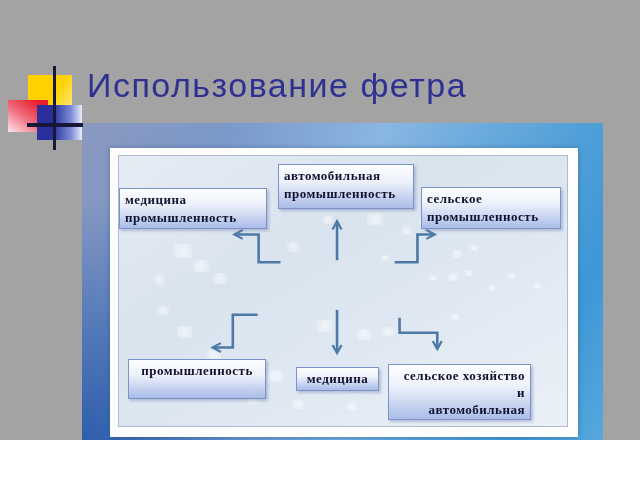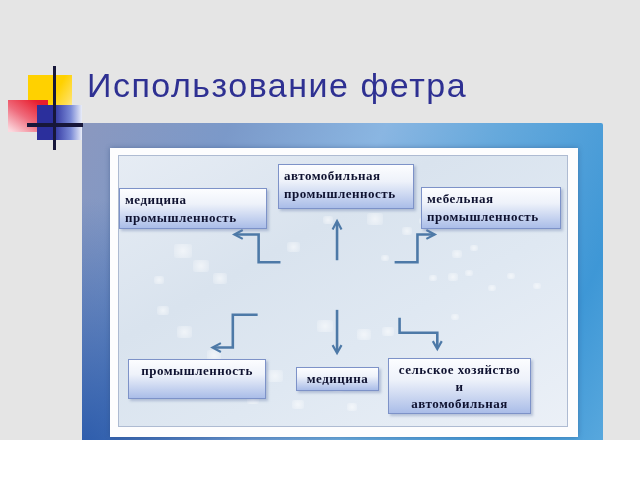--- a/index.html
+++ b/index.html
@@ -1,16 +1,16 @@
 <!DOCTYPE html>
 <html><head>
 <meta charset="utf-8">
 <style>
   html,body{margin:0;padding:0;background:#fff;}
-  .stage{position:relative;width:640px;height:440px;background:#e5e5e5;overflow:hidden;
+  .stage{position:relative;width:640px;height:440px;background:#a3a3a3;overflow:hidden;
          font-family:"Liberation Sans","DejaVu Sans",sans-serif;}
   
   .sq{position:absolute;}
   .sq-yellow{left:28px;top:75px;width:44px;height:43px;
     background:linear-gradient(120deg,#ffd100 55%,#ffdf55 80%,#fff3c0 100%);z-index:1;}
   .sq-red{left:8px;top:100px;width:40px;height:32px;
     background:linear-gradient(215deg,#e81e2e 15%,#ef6b7c 55%,#fbd9df 95%);z-index:2;}
   .sq-blue{left:37px;top:105px;width:45px;height:35px;
     background:linear-gradient(to right,#2b2f9c 35%,#7a8ad6 75%,#e9edf9 100%);z-index:3;}
   .xline{position:absolute;background:#17173a;z-index:4;}
@@ -41,21 +41,21 @@
   .ta-left{text-align:left;}
   .ta-center{text-align:center;}
   .n-sewing{left:0px;top:32px;width:148px;height:41px;}
   .n-auto{left:159px;top:8px;width:136px;height:45px;}
   .n-furn{left:302px;top:31px;width:140px;height:42px;}
   .n-center{left:134px;top:112px;width:170px;height:37px;text-align:center;
     font-size:23px;line-height:31px;color:#000;letter-spacing:1px;
     background:linear-gradient(#fdfdff 0%,#eef2fb 40%,#a3b8e6 100%);border-color:#6b84c0;}
   .n-foot{left:9px;top:203px;width:138px;height:40px;}
   .n-med{left:177px;top:211px;width:83px;height:24px;line-height:18px;font-family:Liberation Serif, serif;}
-  .n-agri{left:269px;top:202px;width:143px;height:56px;line-height:1.32;}
+  .n-agri{left:269px;top:208px;width:143px;height:56px;line-height:1.32;text-align:right;}
   .arrows{position:absolute;left:0;top:0;width:100%;height:100%;pointer-events:none;}
 </style>
 </head>
 <body>
 
 <div class="stage">
 
   <div class="sq sq-yellow"></div>
   <div class="sq sq-red"></div>
   <div class="sq sq-blue"></div>
@@ -138,21 +138,21 @@
           <span class="ln">медицина</span>
           <span class="ln">промышленность</span>
         </div>
 
         <div class="node n-auto ta-left">
           <span class="ln">автомобильная</span>
           <span class="ln">промышленность</span>
         </div>
 
         <div class="node n-furn ta-left">
-          <span class="ln">мебельная</span>
+          <span class="ln">сельское</span>
           <span class="ln">промышленность</span>
         </div>
 
 
         <div class="node n-foot ta-center">
           <span class="ln">промышленность</span>
         </div>
 
         <div class="node n-med ta-center">
           <span class="ln">медицина</span>

